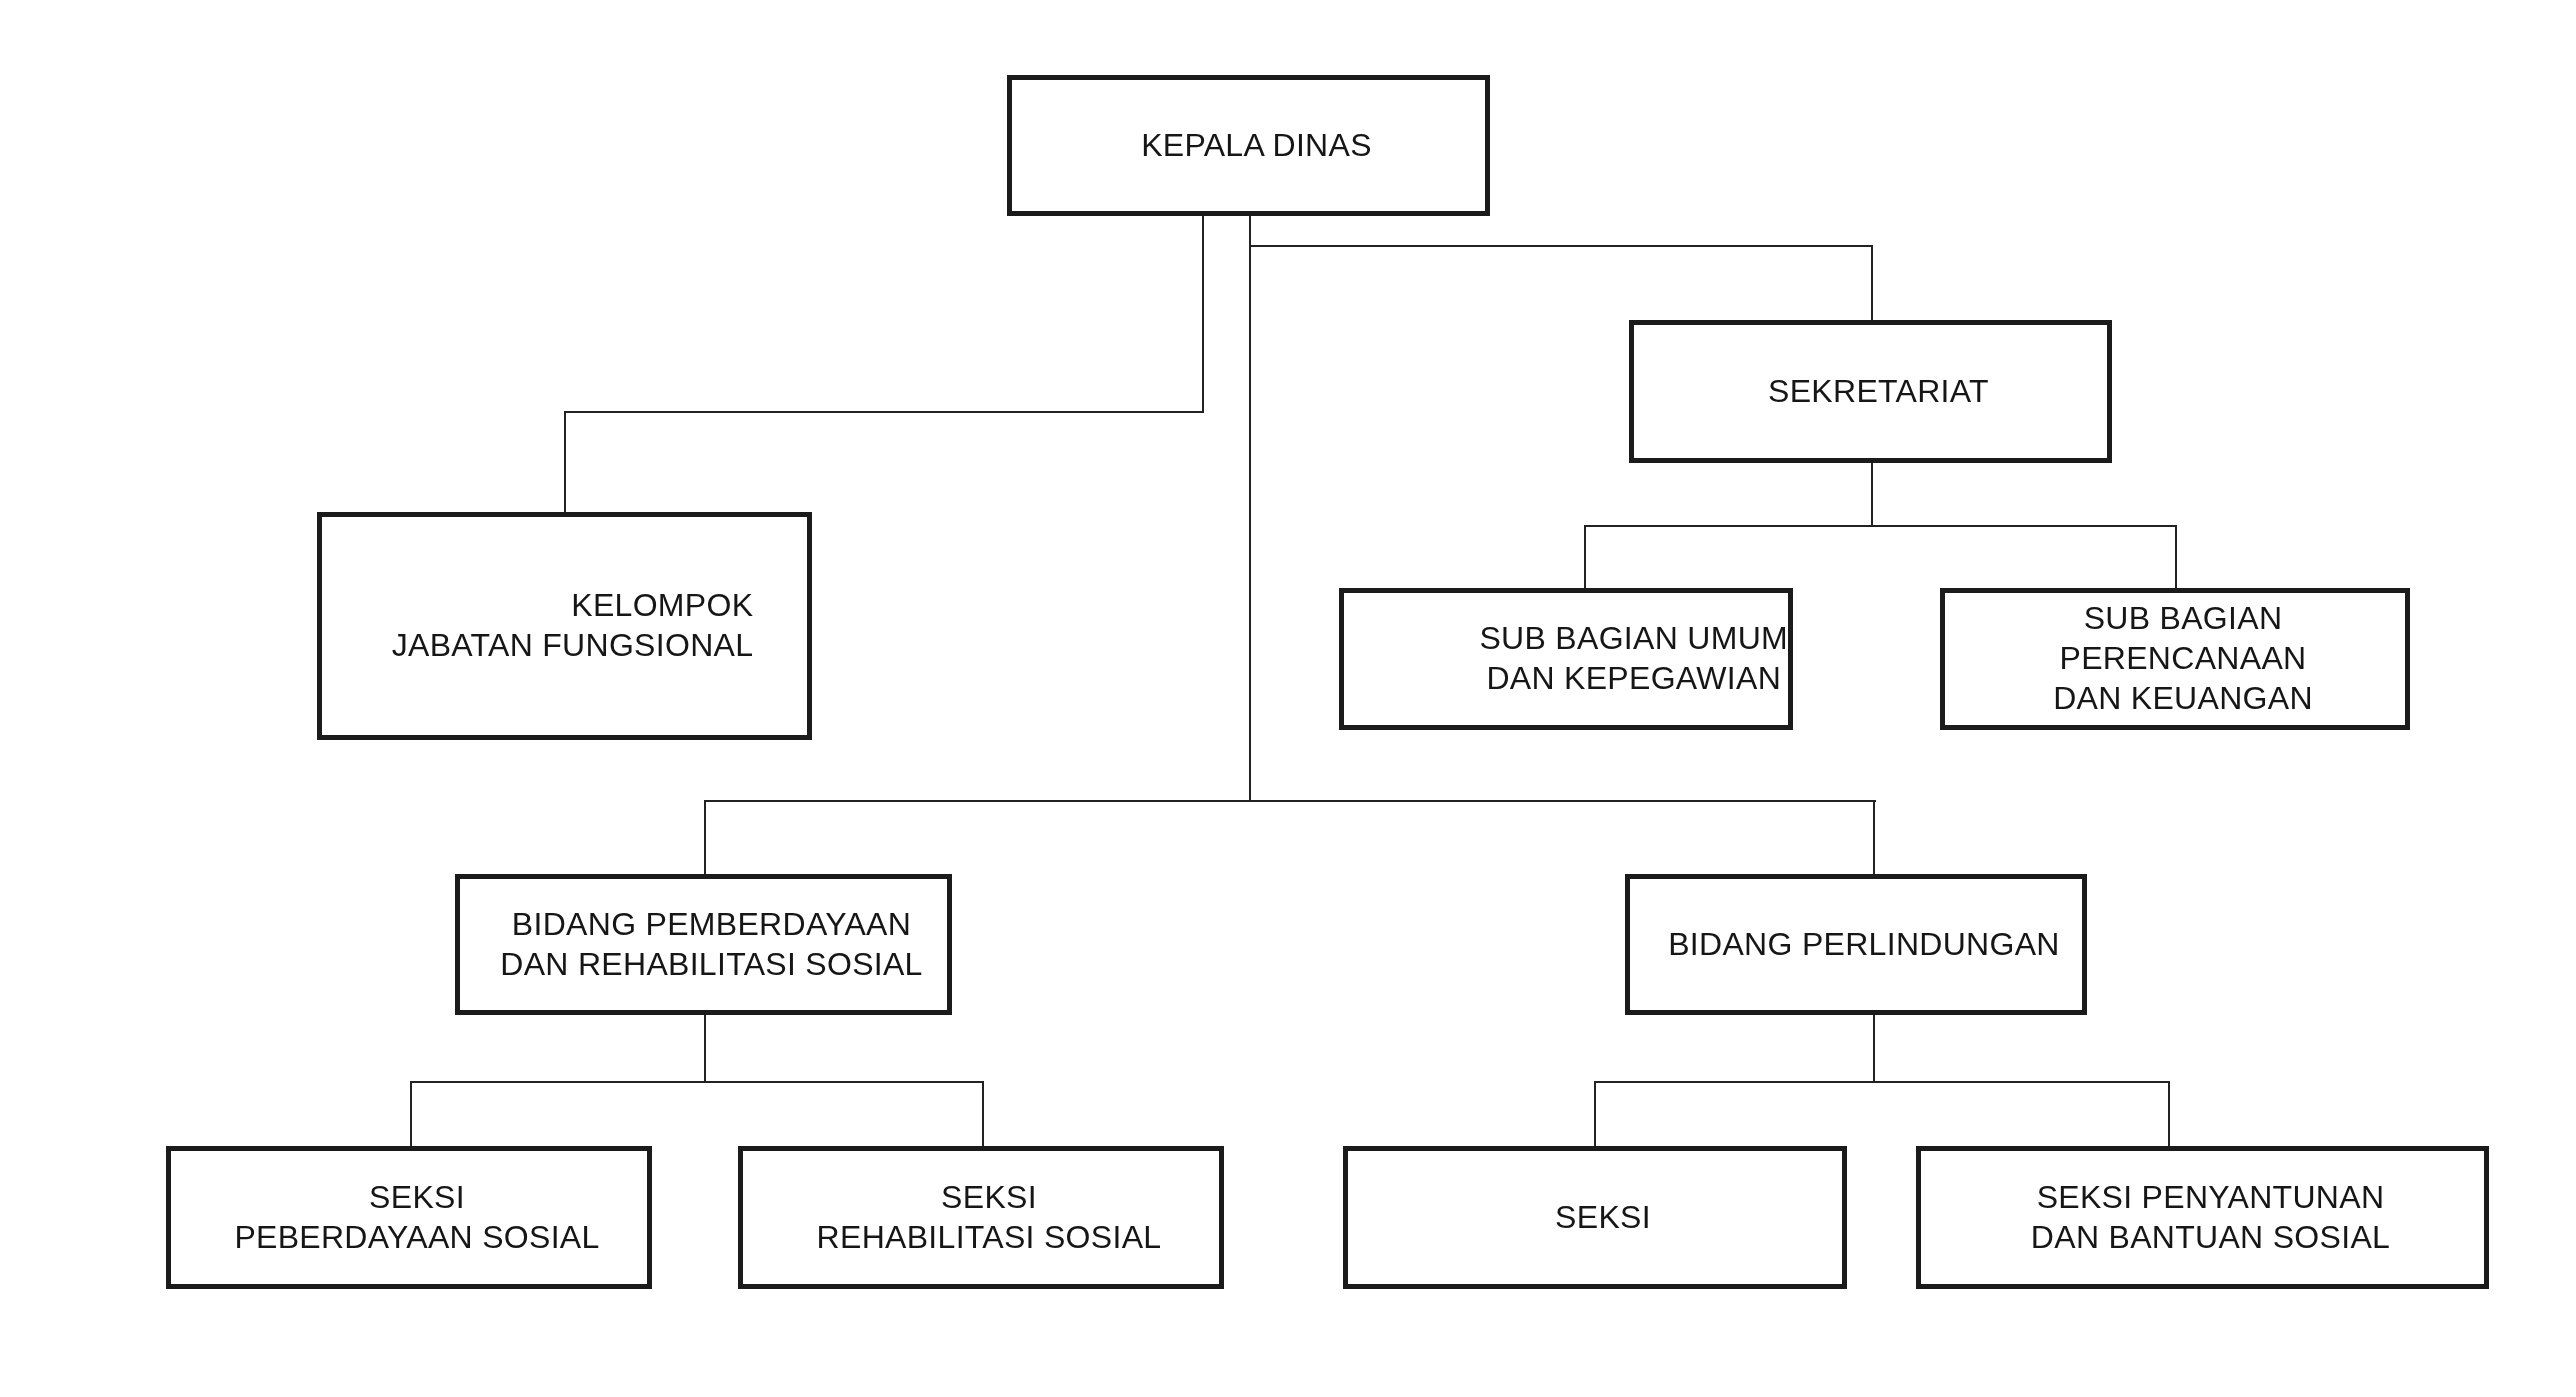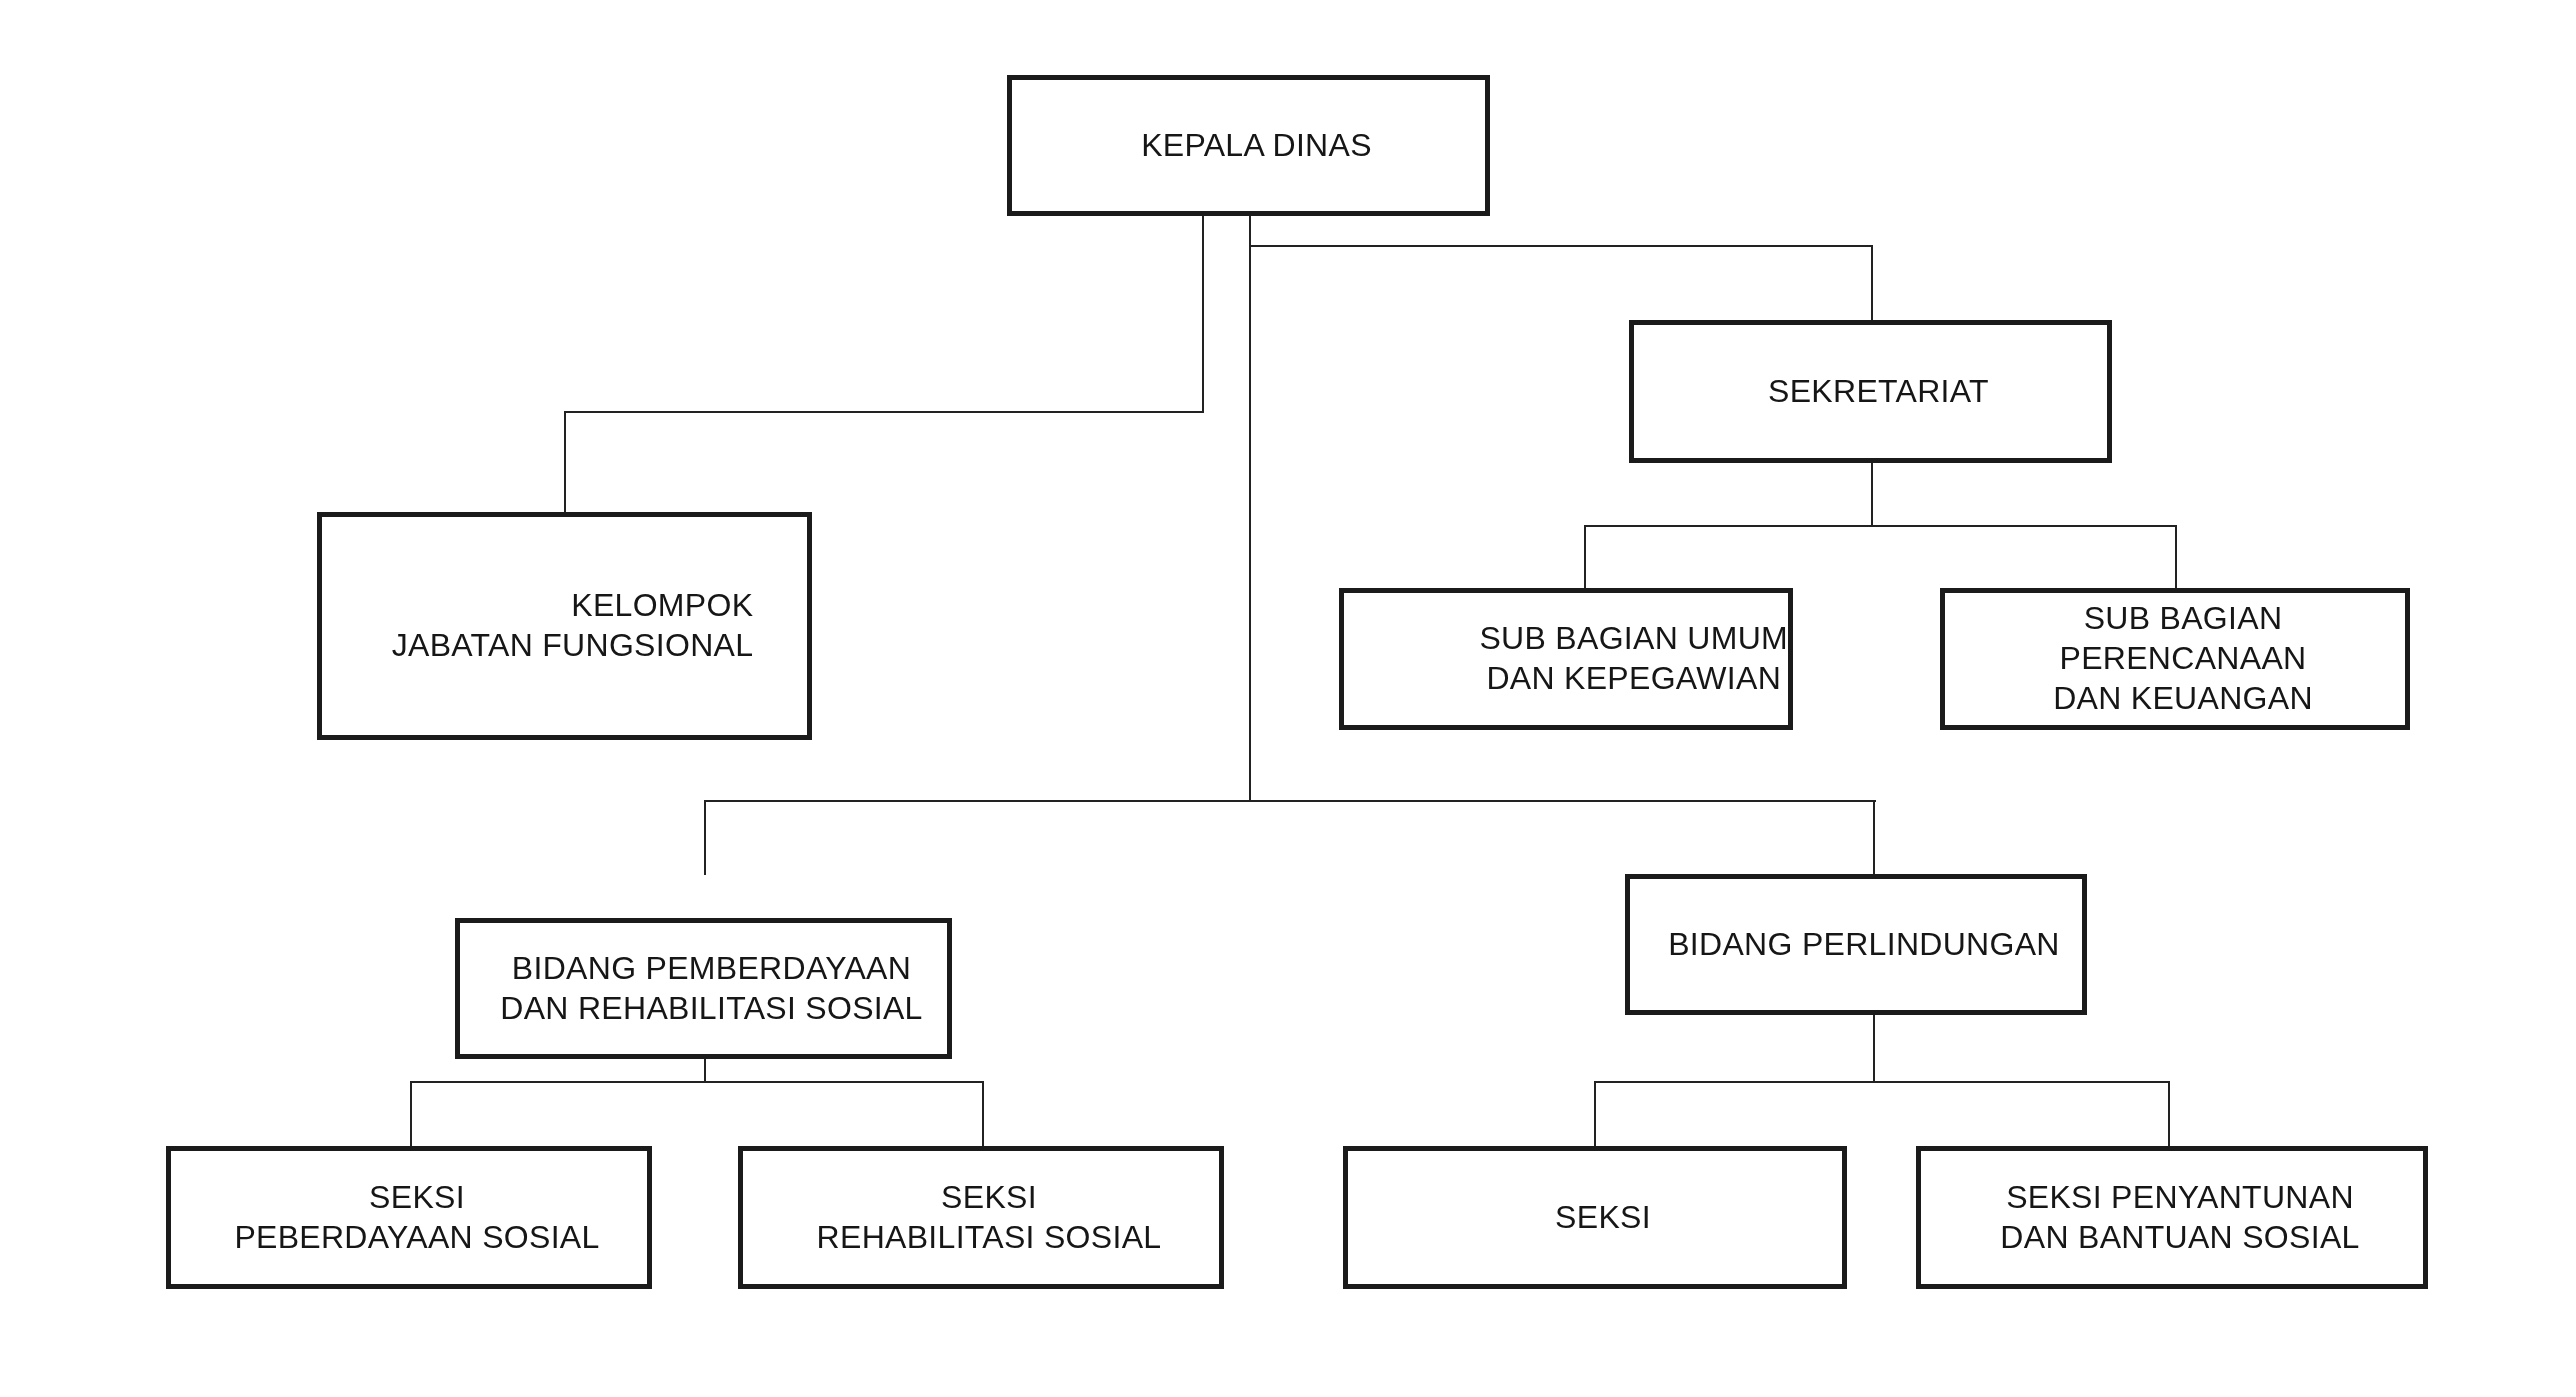--- a/index.html
+++ b/index.html
@@ -86,21 +86,21 @@
           <div>DAN KEPEGAWIAN</div>
         </div>
       </div>
       <div class="org-box" style="left: 1940px; top: 588px; width: 470px; height: 142px;">
         <div>
           <div>SUB BAGIAN</div>
           <div>PERENCANAAN</div>
           <div>DAN KEUANGAN</div>
         </div>
       </div>
-      <div class="org-box" style="left: 455px; top: 874px; width: 497px; height: 141px; margin-top: 44px;">
+      <div class="org-box" style="left: 455px; top: 874px; width: 497px; height: 141px;">
         <div>
           <div>BIDANG PEMBERDAYAAN</div>
           <div>DAN REHABILITASI SOSIAL</div>
         </div>
       </div>
       <div class="org-box" style="left: 1625px; top: 874px; width: 462px; height: 141px;">
         <div>
           <div>BIDANG PERLINDUNGAN</div>
         </div>
       </div>
@@ -114,21 +114,21 @@
         <div>
           <div>SEKSI</div>
           <div>REHABILITASI SOSIAL</div>
         </div>
       </div>
       <div class="org-box" style="left: 1343px; top: 1146px; width: 504px; height: 143px;">
         <div>
           <div>SEKSI</div>
         </div>
       </div>
-      <div class="org-box" style="left: 1916px; top: 1146px; width: 512px; height: 143px;">
+      <div class="org-box" style="left: 1916px; top: 1146px; width: 573px; height: 143px;">
         <div>
           <div>SEKSI PENYANTUNAN</div>
           <div>DAN BANTUAN SOSIAL</div>
         </div>
       </div>
     </div>
 </div>
 
 
 </body></html>

